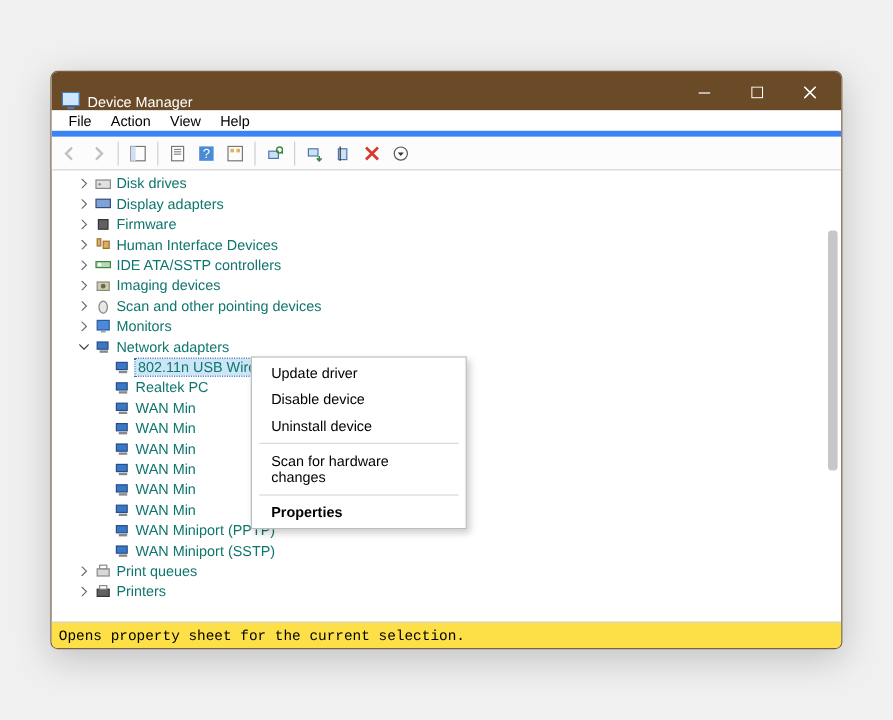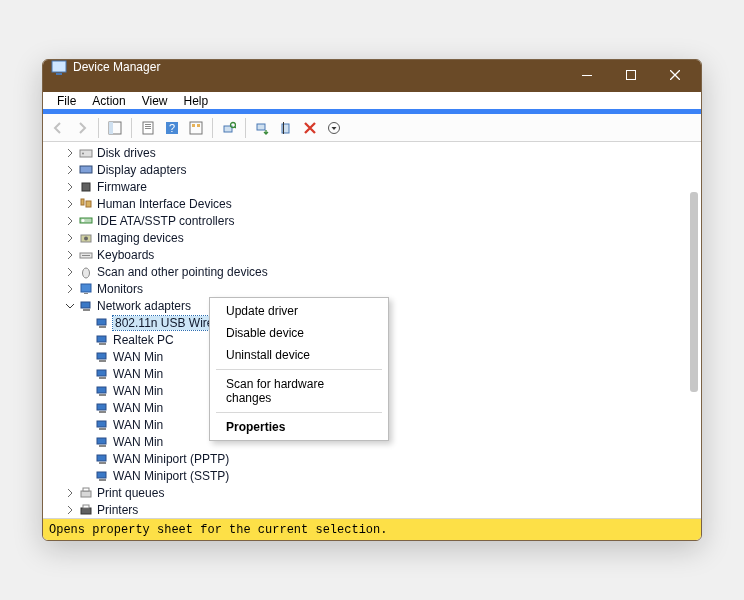--- a/index.html
+++ b/index.html
@@ -21,21 +21,21 @@
   border-radius: 6px;
   box-shadow: 0 8px 30px rgba(0,0,0,0.2);
   display: flex;
   flex-direction: column;
   overflow: hidden;
 }
 .titlebar {
   background: #6a4a27;
   height: 32px;
   display: flex;
-  align-items: flex-start;
+  align-items: flex-end;
   color: #fff;
   padding: 0 4px 0 8px;
 }
 .titlebar .app-icon {
   width: 16px; height: 16px;
   margin-right: 6px;
   display: inline-flex;
 }
 .titlebar .title { flex: 0 0 auto; font-size: 12px; }
 .titlebar .spacer { flex: 1; }
@@ -83,21 +83,21 @@
 }
 .row {
   display: flex;
   align-items: center;
   height: 17px;
   white-space: nowrap;
   padding-right: 12px;
 }
 .tw { width: 14px; height: 14px; display: inline-flex; align-items: center; justify-content: center; color: #6a6a6a; }
 .ic { width: 16px; height: 16px; margin: 0 3px 0 1px; display: inline-flex; align-items: center; justify-content: center; }
-.lbl { font-size: 12px; color: #0f172a; }
+.lbl { font-size: 12px; color: #0f766e; }
 .lbl.sel { background: #cde6f7; outline: 1px dotted #2d6fb3; padding: 0 2px; }
 .scrollbar-v {
   position: absolute; right: 1px; top: 0; bottom: 0; width: 12px;
 }
 .scrollbar-v .thumb {
   position: absolute; left: 2px; right: 2px; top: 50px; height: 200px;
   background: #c7c7c7; border-radius: 3px;
 }
 .statusbar {
   height: 22px;
@@ -314,34 +314,20 @@
               <path d="M2 0 L6 4 L2 8" fill="none" stroke="#6a6a6a"></path>
             </svg>
           </span>
         <span class="ic">
             <svg width="14" height="14" viewBox="0 0 14 14">
               <rect x="2" y="4" width="10" height="7" fill="#d0d0a0" stroke="#888"></rect>
               <circle cx="7" cy="7.5" r="2" fill="#666"></circle>
             </svg>
           </span>
         <span class="lbl">Imaging devices</span>
-      </div>
-      <div class="row" style="padding-left:10px">
-        <span class="tw">
-            <svg width="8" height="8" viewBox="0 0 8 8">
-              <path d="M2 0 L6 4 L2 8" fill="none" stroke="#6a6a6a"></path>
-            </svg>
-          </span>
-        <span class="ic">
-            <svg width="14" height="14" viewBox="0 0 14 14">
-              <rect x="1" y="5" width="12" height="5" fill="#e8e8e8" stroke="#888"></rect>
-              <rect x="3" y="7" width="8" height="1" fill="#888"></rect>
-            </svg>
-          </span>
-        <span class="lbl">Keyboards</span>
       </div>
       <div class="row" style="padding-left:10px">
         <span class="tw">
             <svg width="8" height="8" viewBox="0 0 8 8">
               <path d="M2 0 L6 4 L2 8" fill="none" stroke="#6a6a6a"></path>
             </svg>
           </span>
         <span class="ic">
             <svg width="14" height="14" viewBox="0 0 14 14">
               <ellipse cx="7" cy="8" rx="3.5" ry="5" fill="#e8e8e8" stroke="#888"></ellipse>

